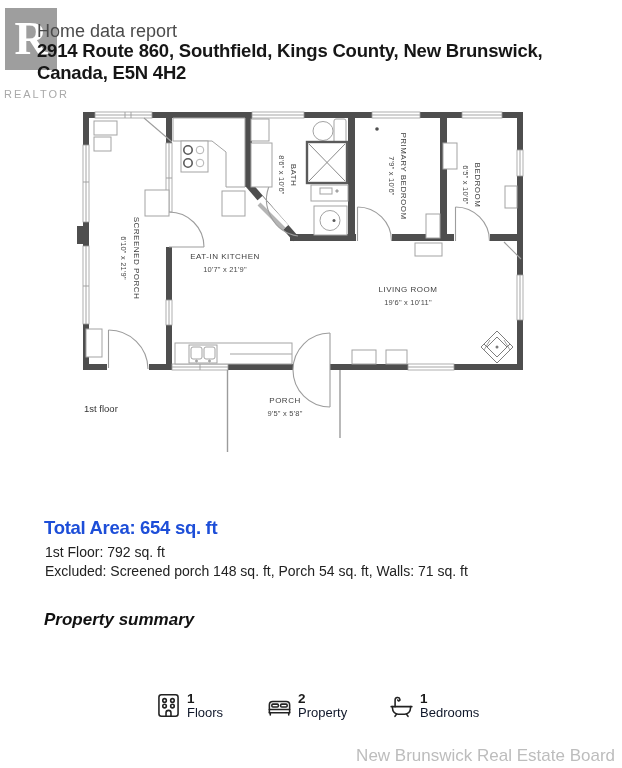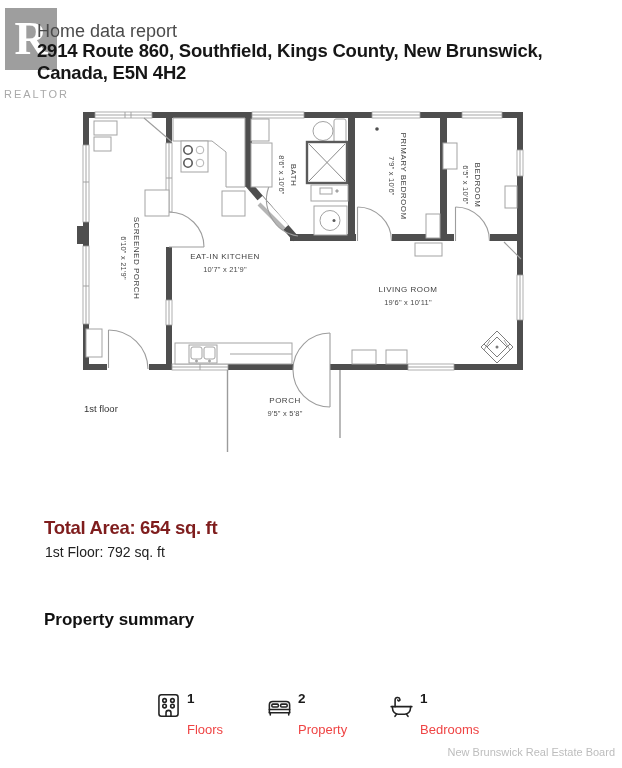--- a/index.html
+++ b/index.html
@@ -30,37 +30,37 @@
     color:#161616; line-height:22px; letter-spacing:-0.2px; white-space:nowrap;
   }
   
   #plan-svg { position:absolute; left:0; top:0; }
   .room-name { font-size:8px; letter-spacing:0.5px; fill:#3e3e3e; }
   .room-dims { font-size:7.5px; letter-spacing:0.2px; fill:#4a4a4a; }
   .floor-label { font-size:9.5px; fill:#333; }
   
   .total-area {
     position:absolute; left:44px; top:517px; font-size:18.5px; font-weight:700;
-    color:#7f1d1d; letter-spacing:-0.3px;
+    color:#1d4ed8; letter-spacing:-0.3px;
   }
   .sum-line { position:absolute; left:45px; font-size:14px; color:#222; }
   .sum-line.l1 { top:544px; }
   .sum-line.l2 { top:563px; }
   .prop-heading {
-    position:absolute; left:44px; top:610px; font-size:17px; font-weight:700; color:#111;
+    position:absolute; left:44px; top:610px; font-size:17px; font-weight:700; color:#111;font-style:italic;
   }
   
   .stat { position:absolute; top:692px; display:flex; align-items:flex-start; }
   .stat .txt { margin-left:5px; }
   .stat .val { font-size:13.5px; font-weight:700; color:#1a1a1a; line-height:14px; }
-  .stat .lbl { font-size:13px; color:#ef4444; line-height:13px; margin-top:17px; }
+  .stat .lbl { font-size:13px; color:#0f172a; line-height:13px; margin-top:0; }
   .stat svg { display:block; }
   
   .footer-attr {
-    position:absolute; right:7px; top:746px; font-size:11px; color:#bdbdbd;padding-left:22px;
+    position:absolute; right:7px; top:746px; font-size:17px; color:#bdbdbd;padding-left:22px;
   }
 </style>
 </head>
 <body>
 
 <div id="page">
 
   <div class="logo-box">
     <span class="logo-letter">R</span>
   </div>
@@ -234,20 +234,21 @@
       <text class="room-name" x="408" y="292">LIVING ROOM</text>
       <text class="room-dims" x="408" y="304.5">19'6" x 10'11"</text>
       <text class="room-name" x="285" y="403">PORCH</text>
       <text class="room-dims" x="285" y="416">9'5" x 5'8"</text>
       <text class="floor-label" x="84" y="412" text-anchor="start">1st floor</text>
     </g>
   </svg>
 
   <div class="total-area">Total Area: 654 sq. ft</div>
   <div class="sum-line l1">1st Floor: 792 sq. ft</div>
+  <div class="sum-line l2">Excluded: Screened porch 148 sq. ft, Porch 54 sq. ft, Walls: 71 sq. ft</div>
   <div class="prop-heading">Property summary</div>
 
   <div class="stat" style="left:155px">
     <svg width="27" height="27" viewBox="0 0 24 24" fill="none" stroke="#222" stroke-width="1.4" stroke-linecap="round" stroke-linejoin="round">
       <rect x="3.5" y="2.5" width="17" height="19" rx="2.2"></rect>
       <circle cx="8.5" cy="7.5" r="1.6"></circle>
         <circle cx="15.5" cy="7.5" r="1.6"></circle>
       <circle cx="8.5" cy="12.5" r="1.6"></circle>
         <circle cx="15.5" cy="12.5" r="1.6"></circle>
       <path d="M9.8,21.5 v-3 a2.2,2.2 0 0 1 4.4,0 v3"></path>

